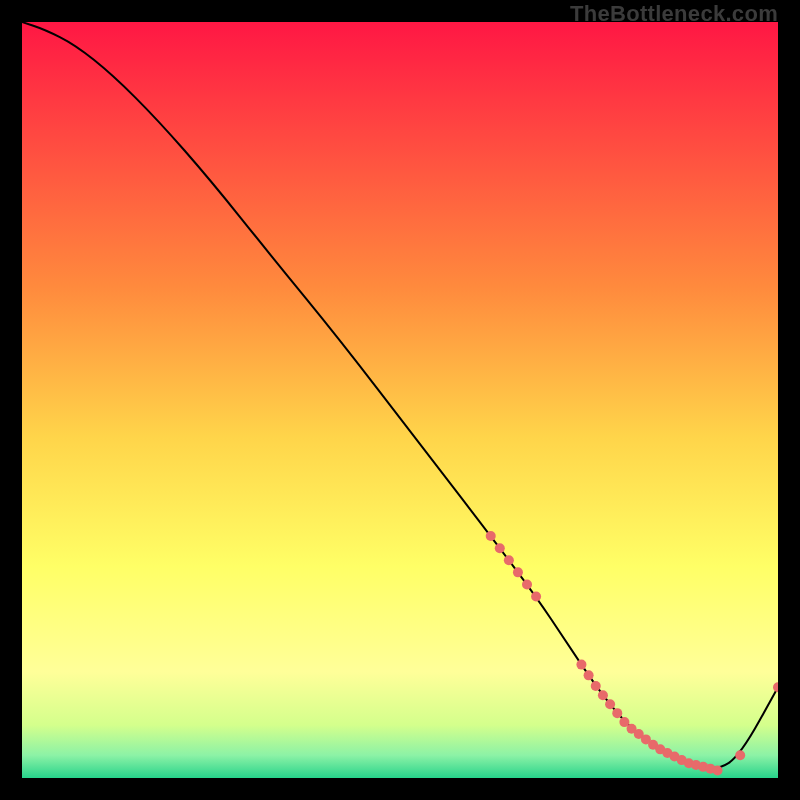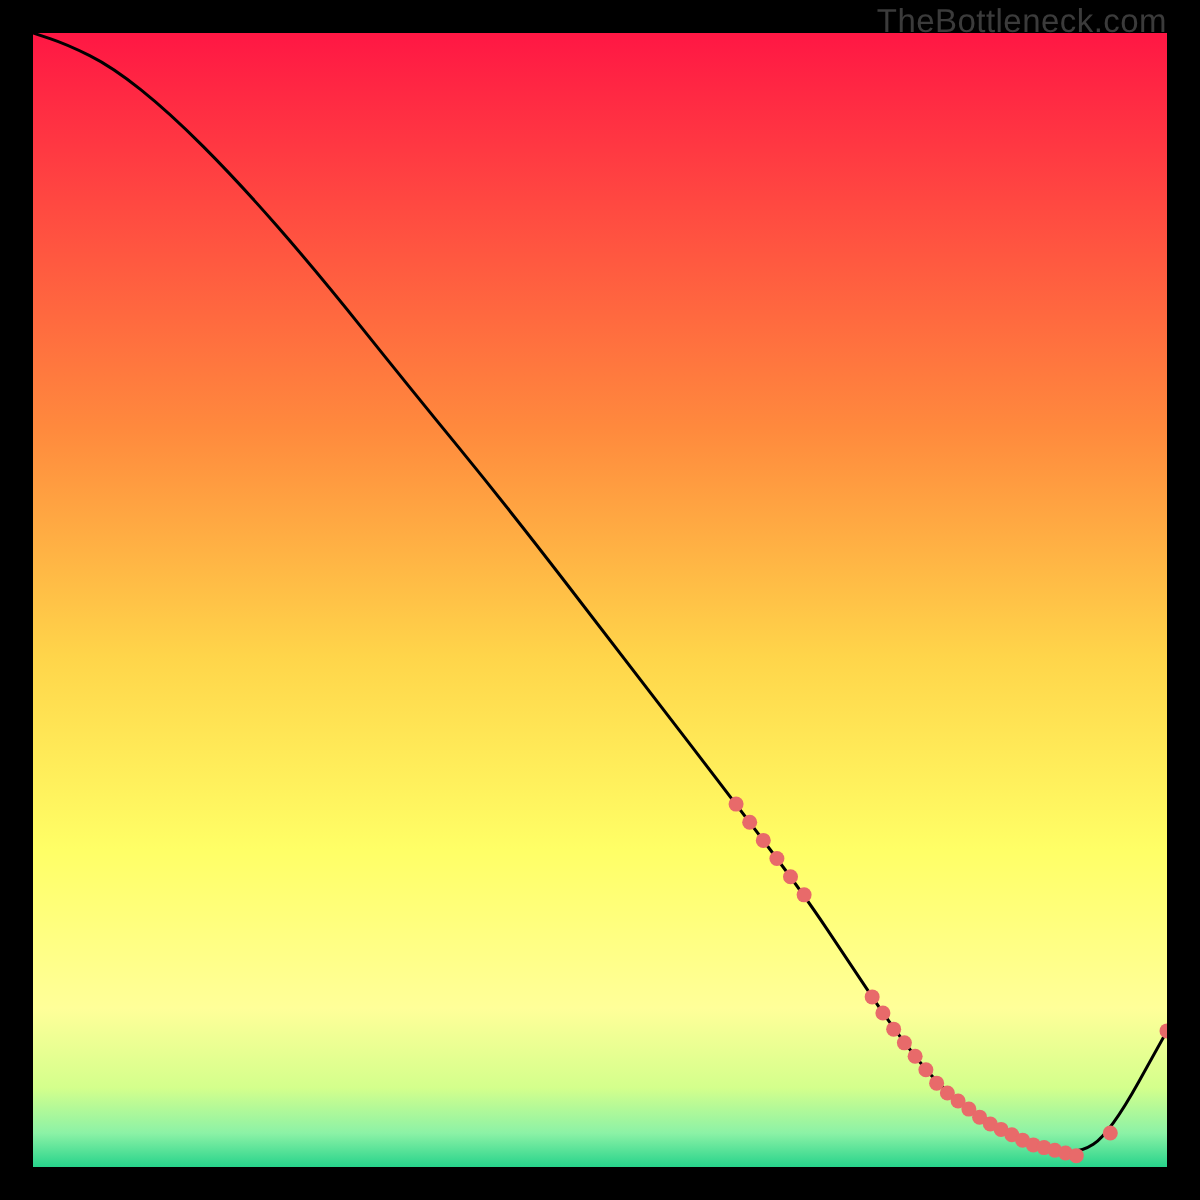--- a/index.html
+++ b/index.html
@@ -1,19 +1,19 @@
 <!DOCTYPE html>
 <html><head>
 <meta charset="utf-8">
 <style>
   html,body{margin:0;padding:0;width:800px;height:800px;background:#000;overflow:hidden;font-family:Arial,Helvetica,sans-serif}
   .wrap{position:relative;width:800px;height:800px}
   .plot-frame{position:absolute;top:22px;left:22px;width:756px;height:756px;background:#000}
   .plot-area{position:absolute;top:0;left:0;width:756px;height:756px}
-  .watermark{position:absolute;top:1px;right:22px;color:#3b3b3b;font-size:22px;font-weight:400;letter-spacing:.3px}
+  .watermark{position:absolute;top:1px;right:22px;color:#3b3b3b;font-size:22px;font-weight:700;letter-spacing:.3px}
   svg{display:block}
 </style>
 </head>
 <body>
 
 <div class="wrap">
   <div class="watermark">TheBottleneck.com</div>
 
   <div class="plot-frame">
     <svg class="plot-area" width="756" height="756" viewBox="0 0 756 756">

